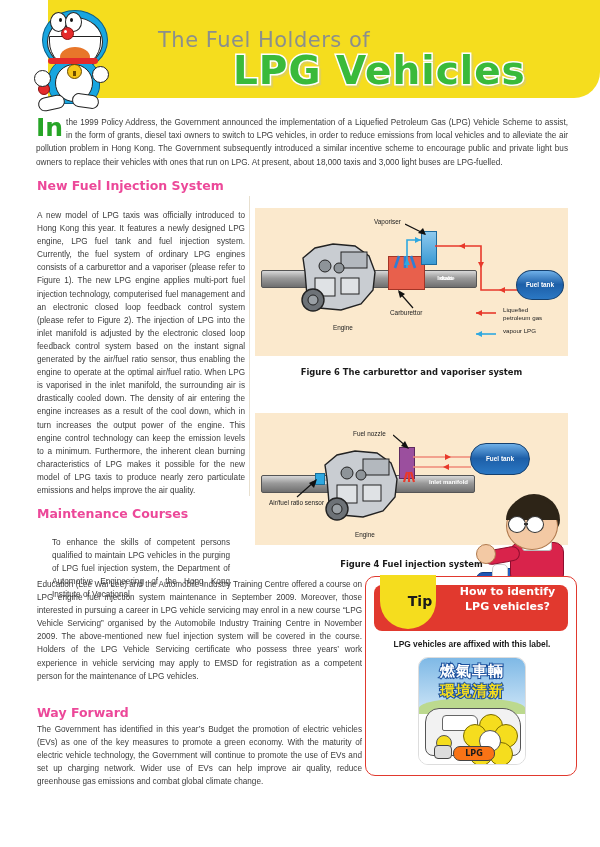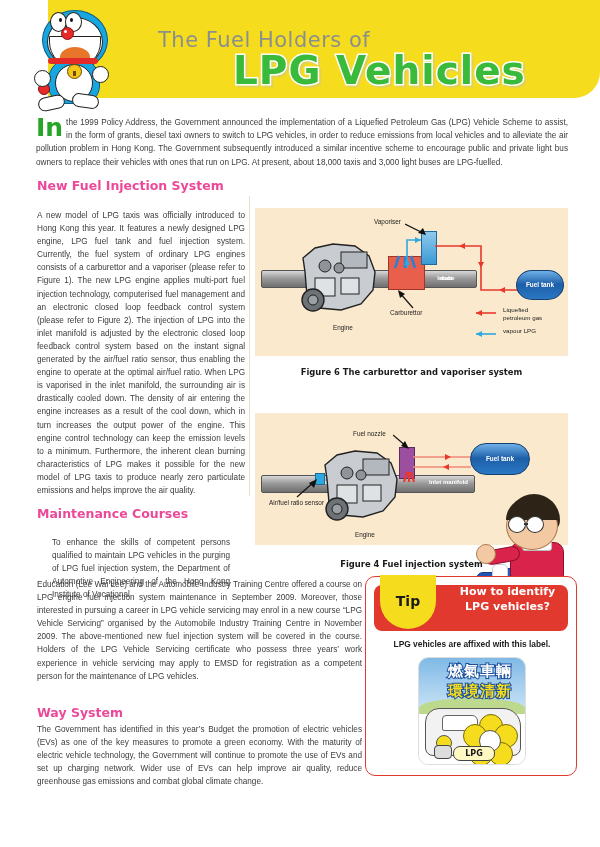--- a/index.html
+++ b/index.html
@@ -123,47 +123,47 @@
 
   
   .tipbox{position:absolute;left:365px;top:576px;width:210px;height:198px;
     border:1.6px solid #e1392e;border-radius:10px;background:#ffffff;}
   .tipbar{position:absolute;left:8px;top:8px;width:194px;height:46px;
     background:#e1392e;border-radius:8px;}
   .tipbadge{position:absolute;left:14px;top:-2px;width:56px;height:54px;
     background:#f5dd1e;border-radius:0 0 28px 28px;}
   .tipbadge-top{position:absolute;left:14px;top:-2px;width:56px;height:14px;background:#f5dd1e;}
   .tiplabel{position:absolute;left:14px;top:16px;width:56px;text-align:center;
-    font-size:14px;font-weight:bold;color:#1b1b1b;font-family:"DejaVu Sans",sans-serif;}
+    font-size:14px;font-weight:bold;color:#1b1b1b;font-family:"DejaVu Sans",sans-serif;padding-left:12px;}
   .tiptitle{position:absolute;left:84px;top:8px;width:115px;
     font-size:11px;font-weight:bold;color:#ffffff;line-height:14.5px;
     font-family:"DejaVu Sans",sans-serif;text-align:center;}
   .tipdesc{position:absolute;left:10px;top:62px;width:192px;text-align:center;
     font-size:8.4px;font-weight:bold;color:#1b1b1b;}
   .label-img{position:absolute;left:52px;top:80px;width:106px;height:106px;
     border-radius:10px;overflow:hidden;background:#ffffff;border:1px solid #ddd;}
   .li-sky{position:absolute;left:0;top:0;width:106px;height:56px;
     background:linear-gradient(to bottom,#7fb9e6,#cfe6f7);}
   .li-hill{position:absolute;left:0;top:40px;width:106px;height:20px;background:#bcd98e;border-radius:50% 50% 0 0;}
   .li-ground{position:absolute;left:0;top:56px;width:106px;height:50px;background:#ffffff;}
   .li-cn{position:absolute;left:0;width:106px;text-align:center;font-weight:bold;
-    font-family:"DejaVu Sans",sans-serif;margin-left:8px;}
+    font-family:"DejaVu Sans",sans-serif;}
   .li-cn1{top:4px;font-size:15px;color:#ffffff;-webkit-text-stroke:2px #1b4f9c;paint-order:stroke fill;letter-spacing:1px;}
   .li-cn2{top:24px;font-size:15px;color:#f5dd1e;-webkit-text-stroke:2px #1b4f9c;paint-order:stroke fill;letter-spacing:1px;}
   .li-car{position:absolute;left:6px;top:50px;width:94px;height:46px;
     background:#f2f2f2;border:1.4px solid #555;border-radius:14px 18px 8px 8px;}
   .li-win{position:absolute;left:16px;top:6px;width:34px;height:14px;background:#fff;border:1.2px solid #666;border-radius:4px 6px 2px 2px;}
   .li-lamp{position:absolute;left:10px;top:26px;width:14px;height:14px;border-radius:50%;background:#f5dd1e;border:1.2px solid #555;}
   .li-wheel{position:absolute;top:36px;width:16px;height:12px;background:#ddd;border:1.3px solid #444;border-radius:4px;}
   .li-wheel.a{left:8px;} .li-wheel.b{left:66px;}
   .flower{position:absolute;left:44px;top:56px;width:52px;height:52px;}
   .petal{position:absolute;width:22px;height:22px;border-radius:50%;background:#f5dd1e;border:1.2px solid #7a6a00;}
   .fcenter{position:absolute;left:16px;top:16px;width:20px;height:20px;border-radius:50%;background:#ffffff;border:1.3px solid #555;}
   .li-lpg{position:absolute;left:34px;top:88px;width:40px;height:13px;border-radius:7px;
-    background:#fef9c3;border:1.3px solid #444;text-align:center;font-size:8px;font-weight:bold;
+    background:#f97316;border:1.3px solid #444;text-align:center;font-size:8px;font-weight:bold;
     color:#1b1b1b;line-height:13px;font-family:"DejaVu Sans",sans-serif;}
 
   
   .nobi{position:absolute;left:470px;top:494px;width:110px;height:92px;}
   .n-hair{position:absolute;left:38px;top:0;width:52px;height:40px;border-radius:26px 26px 14px 14px;background:#2d2417;}
   .n-head{position:absolute;left:36px;top:8px;width:50px;height:46px;border-radius:50%;background:#f3c9a4;border:1px solid #b07a4e;}
   .n-hair2{position:absolute;left:36px;top:4px;width:52px;height:22px;border-radius:26px 26px 0 0;background:#2d2417;}
   .n-glass{position:absolute;top:22px;width:16px;height:15px;border-radius:50%;background:#fff;border:1.4px solid #333;}
   .n-glass.l{left:38px;} .n-glass.r{left:56px;}
   .n-gbridge{position:absolute;left:54px;top:29px;width:4px;height:1.6px;background:#333;}
@@ -231,21 +231,21 @@
   <div class="sec2">
     <div class="h2">Maintenance Courses</div>
     <p style="margin:15px">To enhance the skills of competent persons qualified to maintain LPG vehicles in the purging of LPG fuel injection system, the Department of Automotive Engineering of the Hong Kong Institute of Vocational</p>
   </div>
 
   <div class="wide">
     <p>Education (Lee Wai Lee) and the Automobile Industry Training Centre offered a course on LPG engine fuel injection system maintenance in September 2009. Moreover, those interested in pursuing a career in LPG vehicle servicing may enrol in a new course “LPG Vehicle Servicing” organised by the Automobile Industry Training Centre in November 2009. The above-mentioned new fuel injection system will be covered in the course. Holders of the LPG Vehicle Servicing certificate who possess three years’ work experience in vehicle servicing may apply to EMSD for registration as a competent person for the maintenance of LPG vehicles.</p>
   </div>
 
   <div class="sec3">
-    <div class="h2">Way System</div>
+    <div class="h2">Way Forward</div>
     <p style="margin:0">The Government has identified in this year’s Budget the promotion of electric vehicles (EVs) as one of the key measures to promote a green economy. With the maturity of electric vehicle technology, the Government will continue to promote the use of EVs and set up charging network. Wider use of EVs can help improve air quality, reduce greenhouse gas emissions and combat global climate change.</p>
   </div>
 
   <div class="fig fig1">
 
     <div class="pipe" style="left:6px;top:62px;width:160px;">
       <span>Exhaust pipe</span>
     </div>
     <div class="pipe" style="left:160px;top:62px;width:60px;">
       <span style="top:1px;font-size:5.4px;line-height:7px;">

